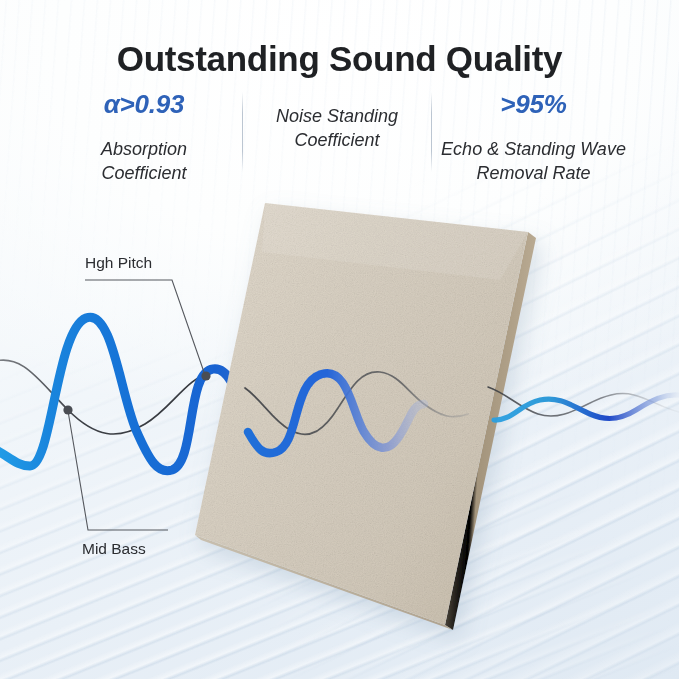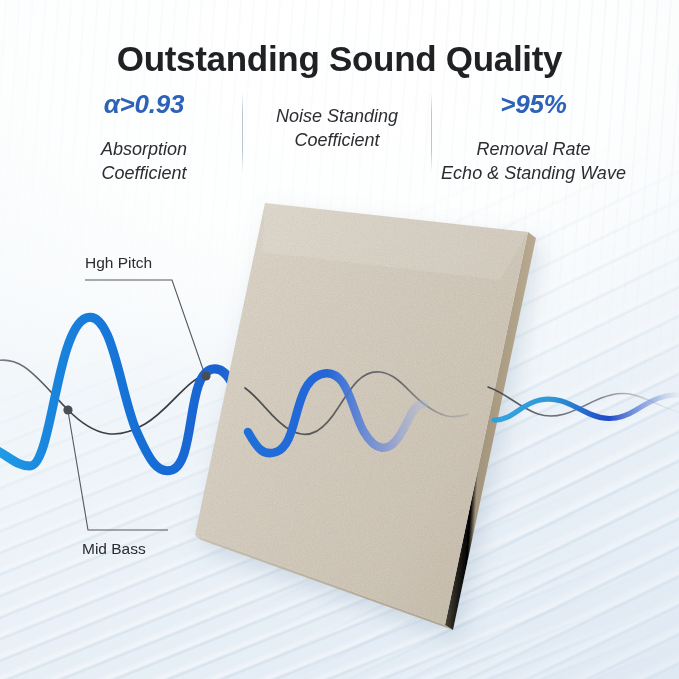--- a/index.html
+++ b/index.html
@@ -171,22 +171,22 @@
         <div>Noise Standing</div>
         <div>Coefficient</div>
       </div>
     </div>
 
     <div class="divider"></div>
 
     <div class="stat-col c3">
       <div class="stat-value">&gt;95%</div>
       <div class="stat-label">
+        <div>Echo &amp; Standing Wave</div>
         <div>Removal Rate</div>
-        <div>Echo &amp; Standing Wave</div>
       </div>
     </div>
 
   </div>
 
   <svg id="scene" viewBox="0 0 679 679">
     <defs>
 
       <linearGradient id="panelFace" x1="0" y1="0" x2="1" y2="0.75">
         <stop offset="0%" stop-color="#e2dacd"></stop>

